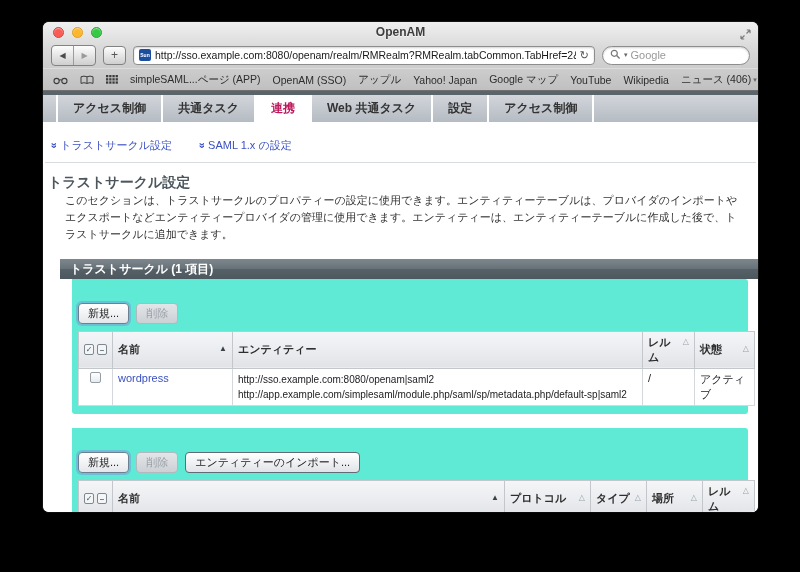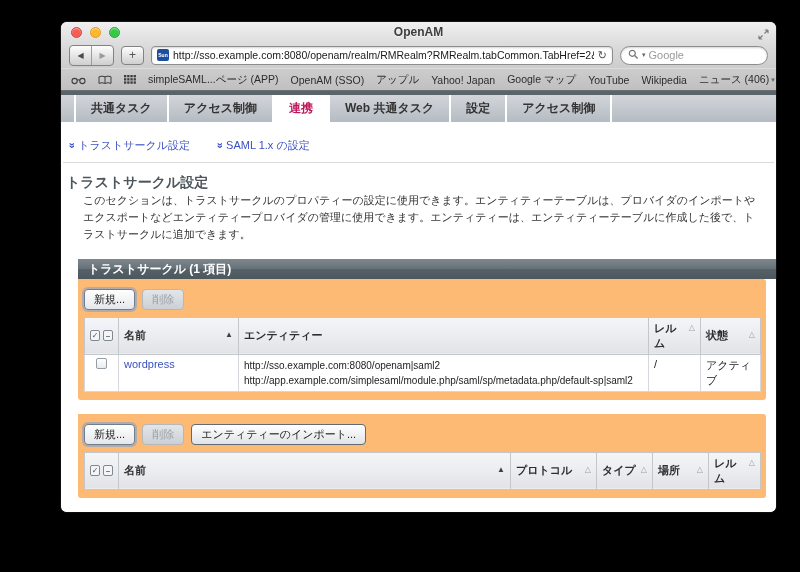--- a/index.html
+++ b/index.html
@@ -1,18 +1,18 @@
 <!DOCTYPE html>
 <html><head>
 <meta charset="utf-8">
 <style>
   html,body{margin:0;padding:0;}
   body{width:800px;height:572px;background:#000;position:relative;overflow:hidden;
        font-family:"Liberation Sans","DejaVu Sans",sans-serif;}
-  .window{position:absolute;left:61px;top:22px;width:715px;height:490px;border-radius:6px;
+  .window{position:absolute;left:43px;top:22px;width:715px;height:490px;border-radius:6px;
           overflow:hidden;background:#fff;box-shadow:0 14px 34px rgba(0,0,0,.85),0 0 0 1px #1c1c1c;}
   
   .chrome{background:linear-gradient(#f0f0f0 0%,#d8d8d8 40%,#c0c0c0 100%);border-bottom:1px solid #6f6f6f;}
   .titlebar{height:20px;position:relative;}
   .lights{position:absolute;left:10px;top:5px;display:flex;gap:8px;}
   .light{width:11px;height:11px;border-radius:50%;box-shadow:inset 0 1px 1px rgba(255,255,255,.5);}
   .light.red{background:#f85c54;border:1px solid #d6453c;box-sizing:border-box;}
   .light.yellow{background:#fdb72e;border:1px solid #dd9e20;box-sizing:border-box;}
   .light.green{background:#36c945;border:1px solid #27a933;box-sizing:border-box;}
   .wintitle{text-align:center;font-size:12px;font-weight:bold;color:#3d3d3d;line-height:20px;
@@ -58,21 +58,21 @@
   .chev{display:inline-block;color:#3a50c2;font-size:11px;font-weight:bold;line-height:1;}
   .chev.down{transform:rotate(-90deg);}
   .rule{border-top:1px solid #d9dcdf;margin:9px 2px 0 2px;}
   .pagetitle{margin:11px 0 0 5px;font-size:14px;font-weight:bold;color:#4c565c;}
   .pagedesc{margin:0 18px 0 22px;line-height:1.55;color:#333;}
   .atable{width:688px;margin:16px 0 0 17px;}
   .atable.second{margin-top:14px;}
   .paneltitle{width:702px;height:20px;box-sizing:border-box;padding-left:10px;
               background:linear-gradient(180deg,#7e878e 0%,#677178 49%,#566068 51%,#4d575e 100%);
               color:#fff;font-weight:bold;font-size:12px;line-height:20px;}
-  .panel{background:#fdba74;padding:8px 6px 8px 6px;border-radius:0 3px 3px 3px;}
+  .panel{background:#5eead4;padding:22px 6px 8px 6px;border-radius:0 3px 3px 3px;margin-left:12px;}
   .btnrow{display:flex;gap:7px;margin:2px 0 7px 0;align-items:center;}
   .btn{font-size:11px;padding:2px 9px;border-radius:4px;line-height:1.35;
        font-family:"Liberation Sans","DejaVu Sans",sans-serif;}
   .btn.primary{background:linear-gradient(#ffffff,#e4e7ea);border:1px solid #6e7f92;color:#222;
                box-shadow:0 0 0 2px rgba(118,157,219,.55);}
   .btn.disabled{background:linear-gradient(#e3e6e9,#ccd0d4);border:1px solid #b2b8be;color:#99a0a7;font-family:Liberation Serif, serif;}
   .btn.normal{background:linear-gradient(#ffffff,#e0e3e7);border:1px solid #5f6b76;color:#222;}
   table.data{width:676px;border-collapse:collapse;table-layout:fixed;background:#fff;
              border:1px solid #99a0a7;font-size:11px;}
   table.data th{background:linear-gradient(#f5f6f8,#e1e3e7);border:1px solid #c3c7cc;
@@ -187,22 +187,22 @@
           <span>ニュース (406)</span>
           <span class="dd">▾</span>
         </span>
 
     </div>
   </div>
 
   <div class="content">
     <div class="darkstrip"></div>
     <div class="tabband">
+      <span class="tab">アクセス制御</span>
       <span class="tab">共通タスク</span>
-      <span class="tab">アクセス制御</span>
       <span class="tab active">連携</span>
       <span class="tab">Web 共通タスク</span>
       <span class="tab">設定</span>
       <span class="tab">アクセス制御</span>
     </div>
 
     <div class="seclinks">
       <span class="bluelink">
         <span class="chev down">«</span>
         <span>トラストサークル設定</span>

